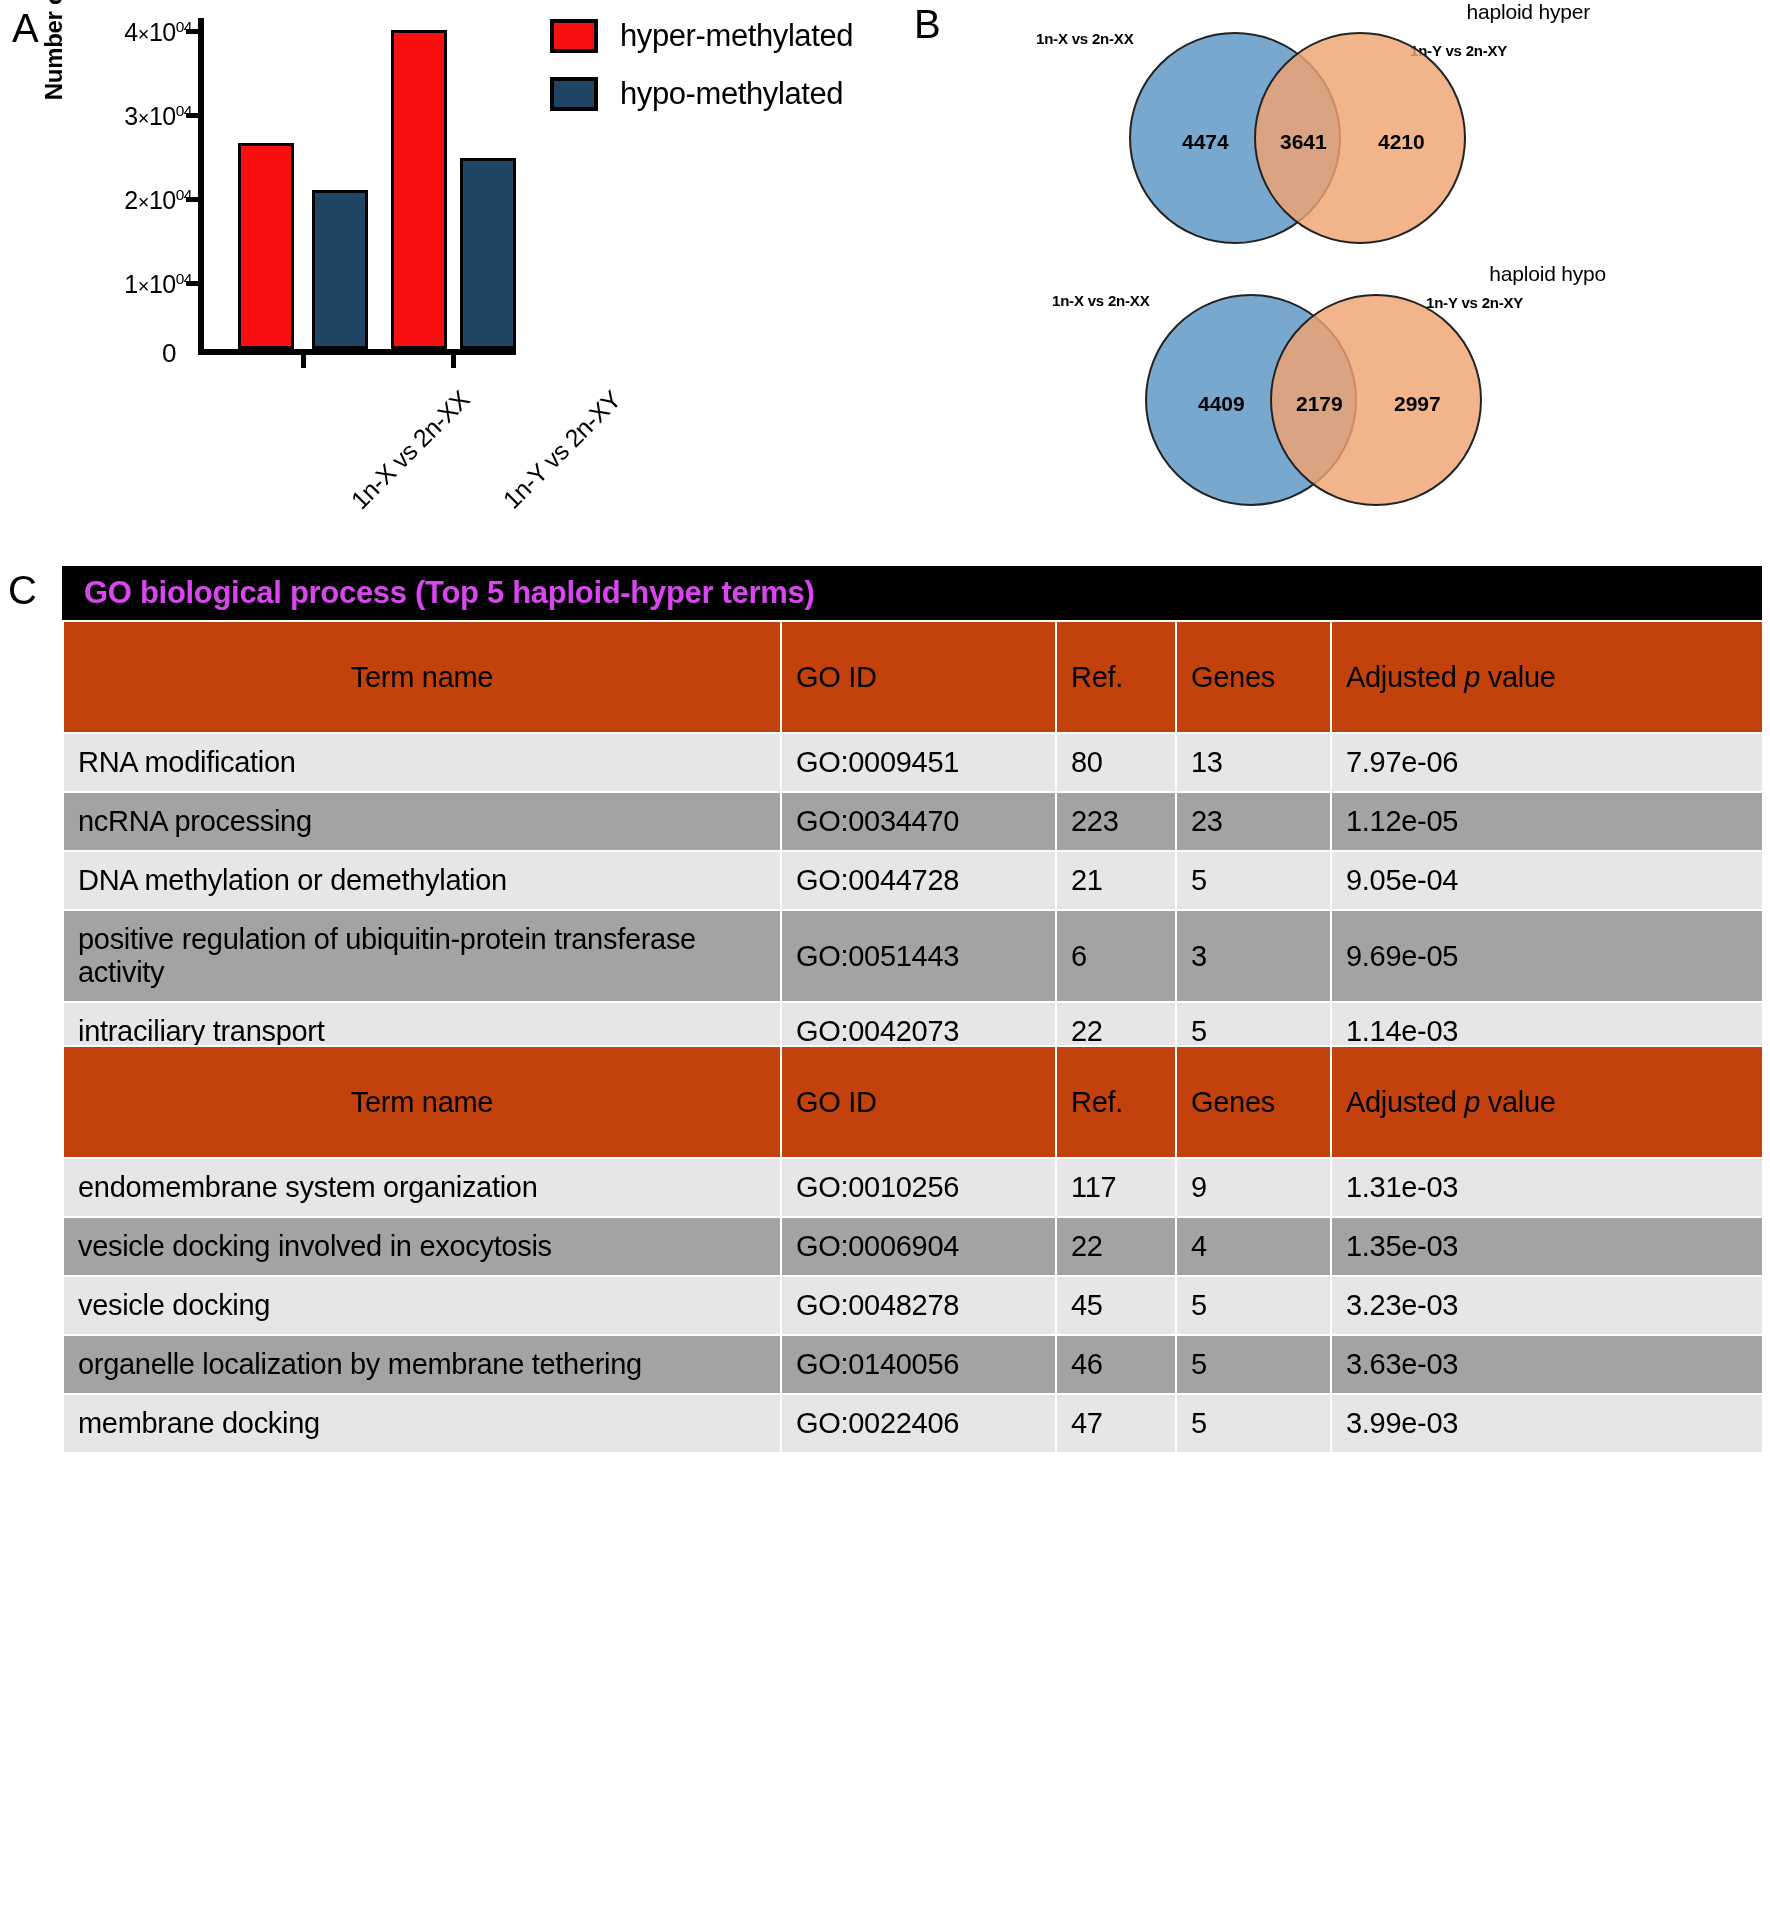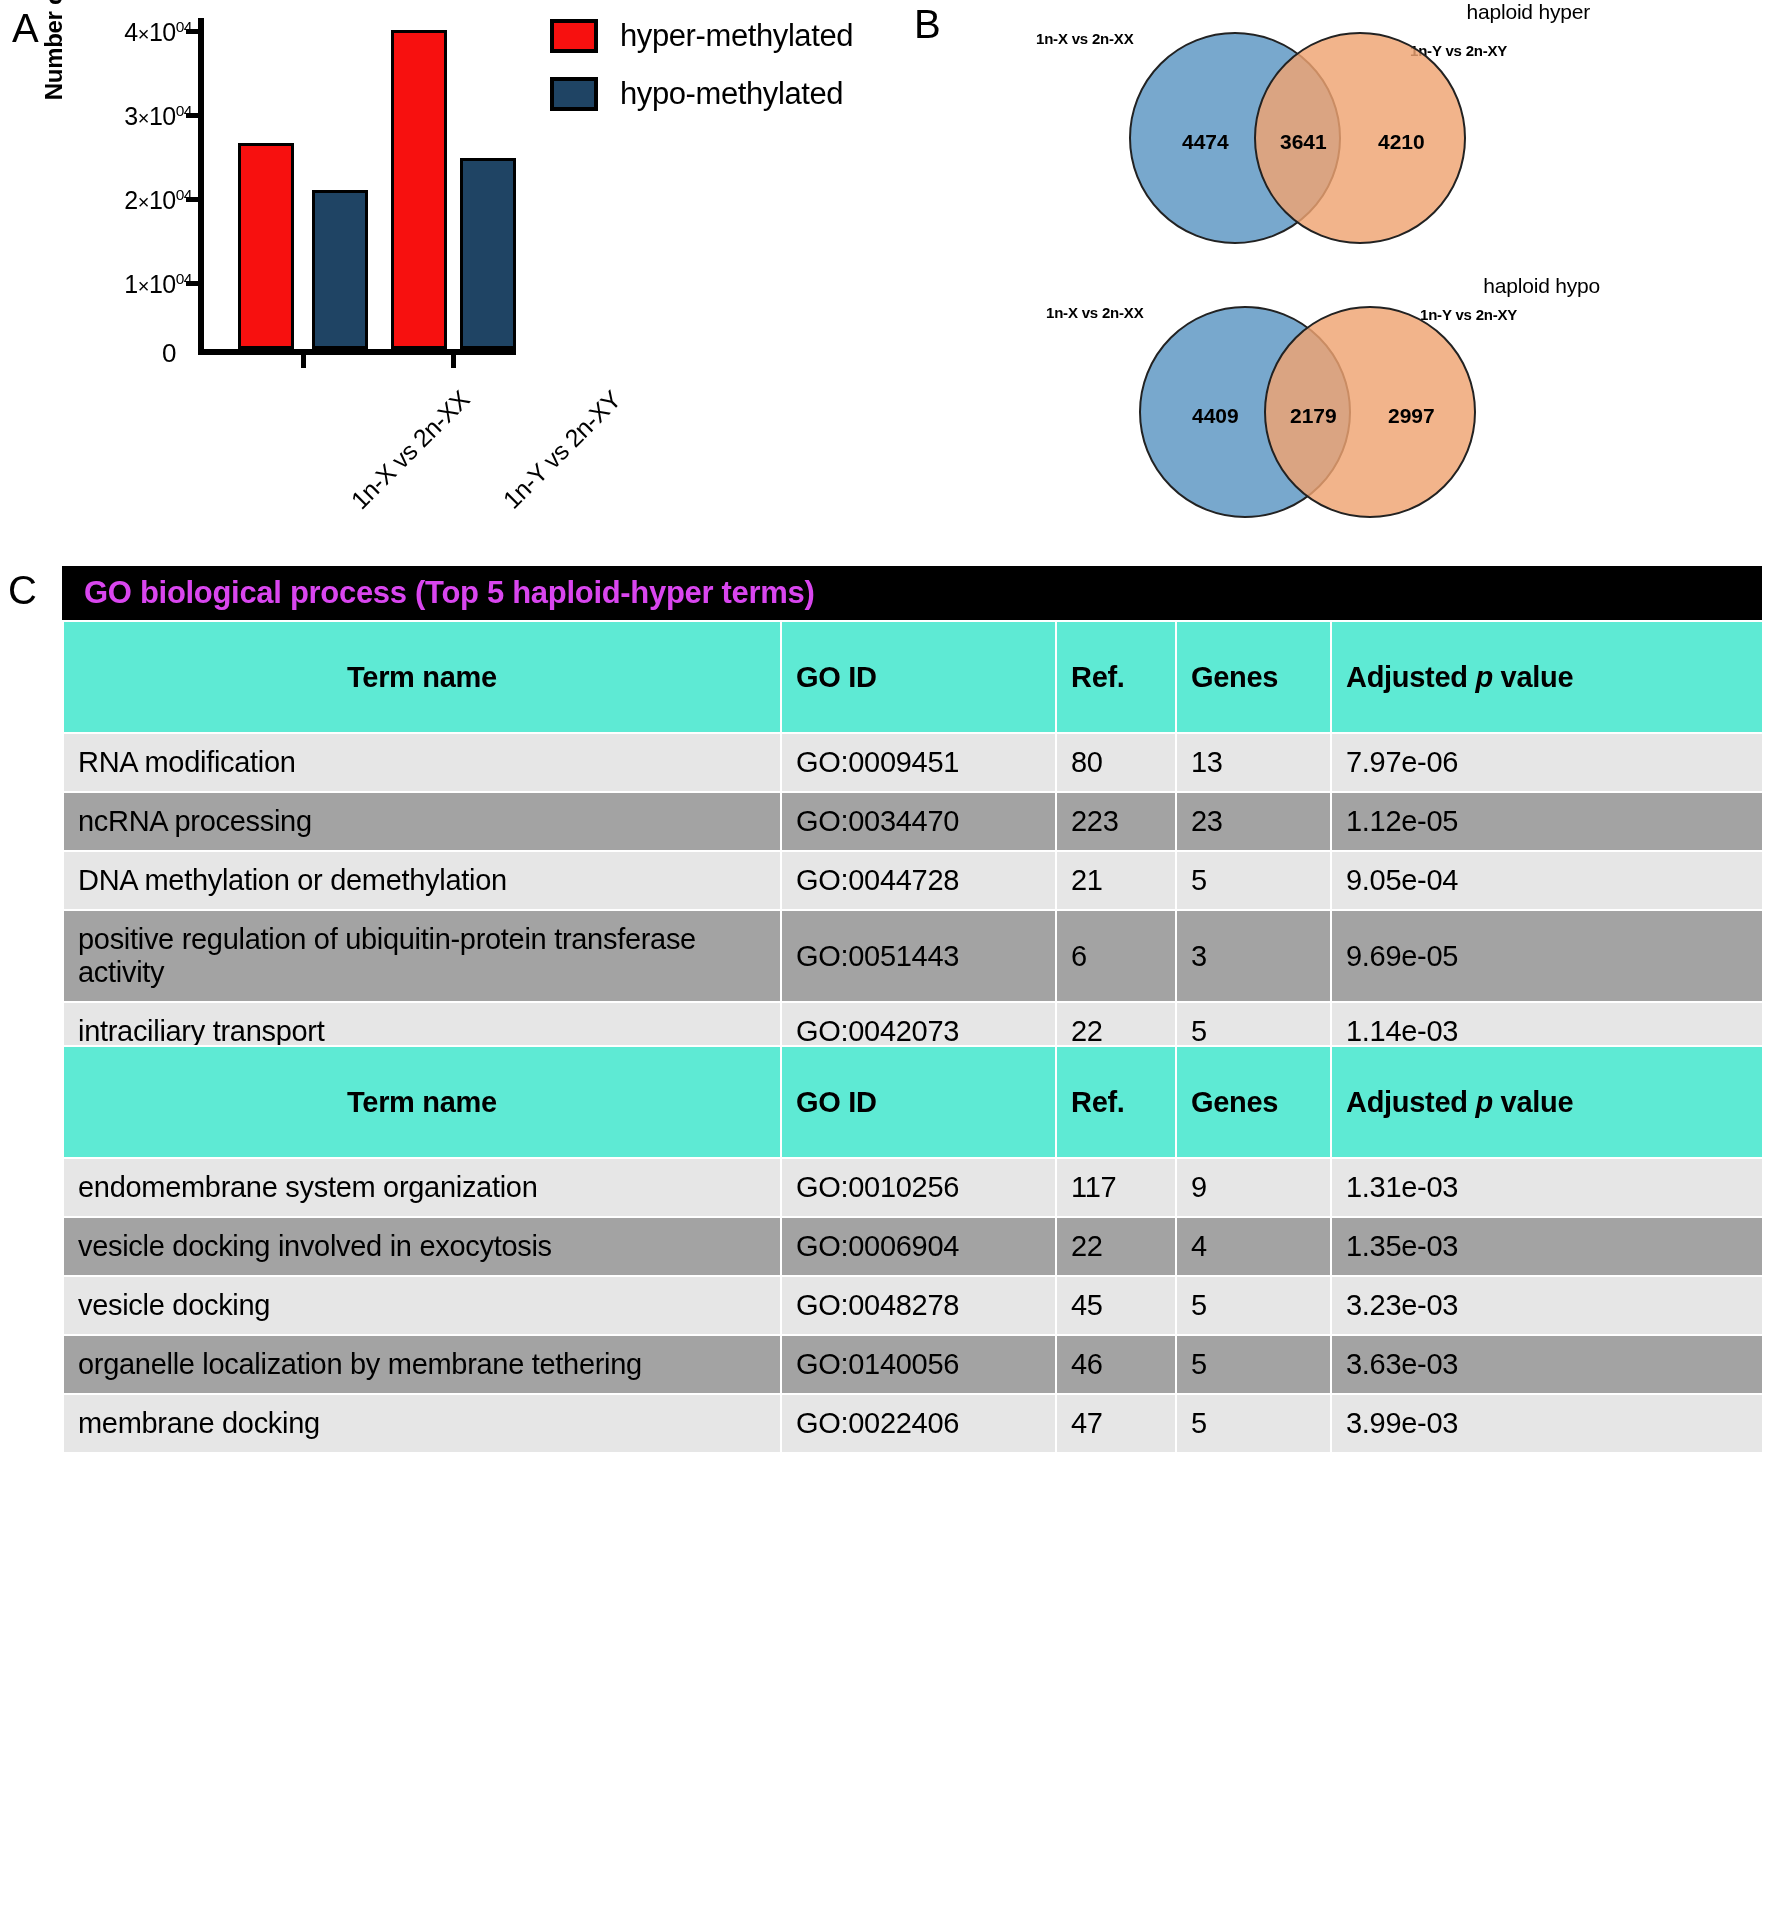--- a/index.html
+++ b/index.html
@@ -140,23 +140,22 @@
   table.go col.c-genes{width:155px;}
   table.go col.c-p{width:432px;}
   table.go th,table.go td{
     border:2px solid #ffffff;
     padding:12px 14px;
     vertical-align:middle;
     font-weight:400;
     text-align:left;
   }
   table.go thead th{
-    background:#5eead4;
+    background:#c2410c;
     height:86px;
-    font-weight:bold;
   }
   table.go thead th.center{text-align:center;}
   table.go tbody tr.odd td{background:#e6e6e6;}
   table.go tbody tr.even td{background:#a3a3a3;}
   table.go td.term{line-height:1.14;}
   .ital{font-style:italic;}
 </style>
 </head>
 <body>
 
@@ -225,21 +224,21 @@
       <g>
         <ellipse cx="205" cy="108" rx="105" ry="105" fill="#78a8cd" stroke="#222222" stroke-width="2"></ellipse>
         <ellipse cx="330" cy="108" rx="105" ry="105" fill="#efa371" fill-opacity="0.82" stroke="#222222" stroke-width="2"></ellipse>
       </g>
     </svg>
     <div class="venn-count" style="left:152px;top:130px;">4474</div>
     <div class="venn-count" style="left:250px;top:130px;">3641</div>
     <div class="venn-count" style="left:348px;top:130px;">4210</div>
   </div>
 
-  <div class="venn-block" style="left:140px;top:262px;margin-top:12px;">
+  <div class="venn-block" style="left:146px;top:262px;">
     <div class="venn-title">haploid hypo</div>
     <div class="venn-setlabel" style="left:6px;top:30px;">1n-X vs 2n-XX</div>
     <div class="venn-setlabel" style="left:380px;top:32px;">1n-Y vs 2n-XY</div>
     <svg class="venn-svg" width="560" height="215" viewBox="0 0 560 215">
       <g>
         <ellipse cx="205" cy="108" rx="105" ry="105" fill="#78a8cd" stroke="#222222" stroke-width="2"></ellipse>
         <ellipse cx="330" cy="108" rx="105" ry="105" fill="#efa371" fill-opacity="0.82" stroke="#222222" stroke-width="2"></ellipse>
       </g>
     </svg>
     <div class="venn-count" style="left:152px;top:130px;">4409</div>

